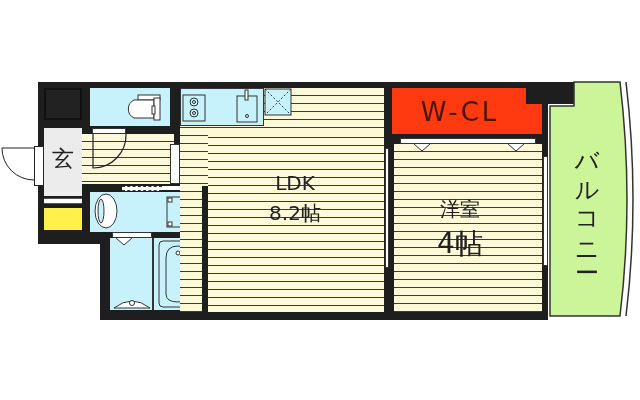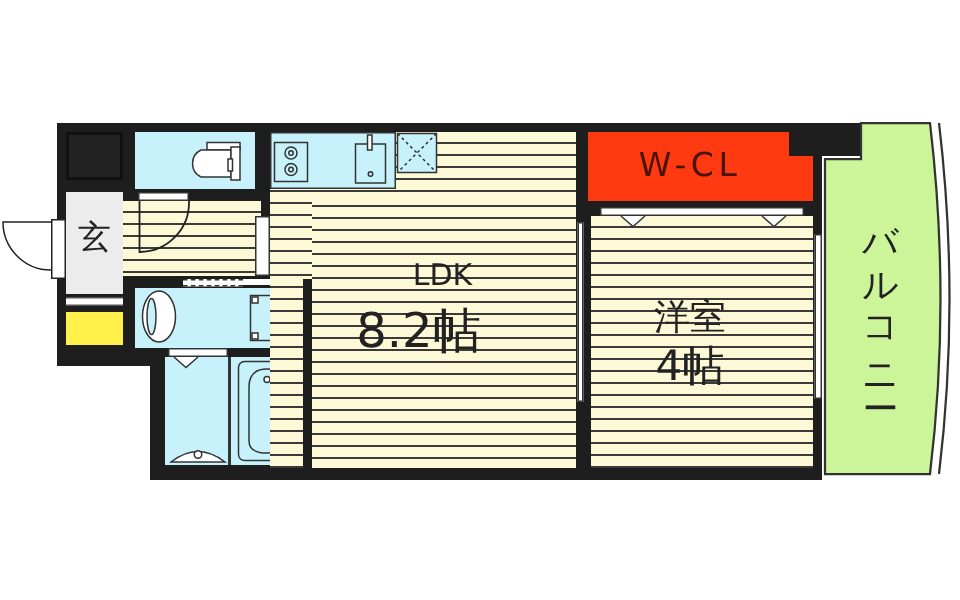--- a/index.html
+++ b/index.html
@@ -102,44 +102,44 @@
     <rect x="1" y="6" width="20" height="26" fill="#c8f2fb" stroke="#333"></rect>
     <rect x="9" y="0" width="3" height="10" fill="#fff" stroke="#333"></rect>
     <circle cx="11" cy="26" r="1.5" fill="none" stroke="#333"></circle>
   </svg>
 <svg style="left:264px;top:88px;" width="28" height="28">
     <rect x="1" y="1" width="26" height="26" fill="#c8f2fb" stroke="#333"></rect>
     <path d="M1 1 L27 27 M27 1 L1 27" stroke="#333" stroke-dasharray="2,2"></path>
   </svg>
 
 <div class="lbl" style="left:240px;top:172px;width:110px;font-size:20px;background:transparent;">LDK</div>
-<div class="lbl" style="left:220px;top:202px;width:118px;font-size:32px;">8.2帖</div>
+<div class="lbl" style="left:236px;top:202px;width:118px;font-size:20px;">8.2帖</div>
 
 <div class="abs wall" style="left:384px;top:88px;width:8px;height:224px;"></div>
 <div class="abs" style="left:385px;top:148px;width:4px;height:120px;background:#fff;border:1px solid #333;"></div>
 
 <div class="abs" style="left:392px;top:88px;width:150px;height:46px;background:#ff3a10;"></div>
 <div class="abs wall" style="left:526px;top:82px;width:48px;height:22px;"></div>
-<div class="lbl" style="left:410px;top:98px;width:100px;font-size:22px;color:#4a1408;letter-spacing:3px;">W-CL</div>
+<div class="lbl" style="left:410px;top:98px;width:100px;font-size:26px;color:#4a1408;letter-spacing:3px;">W-CL</div>
 <div class="abs" style="left:400px;top:138px;width:136px;height:6px;background:#fff;border:1px solid #333;"></div>
 <svg style="left:412px;top:144px;" width="20" height="10">
     <path d="M2 0 L10 7 L18 0" fill="#fff" stroke="#333"></path>
   </svg>
 <svg style="left:506px;top:144px;" width="20" height="10">
     <path d="M2 0 L10 7 L18 0" fill="#fff" stroke="#333"></path>
   </svg>
 
 <div class="abs floor" style="left:394px;top:144px;width:148px;height:168px;"></div>
 <svg style="left:412px;top:144px;" width="20" height="10">
     <path d="M2 0 L10 7 L18 0" fill="#fff" stroke="#333"></path>
   </svg>
 <svg style="left:506px;top:144px;" width="20" height="10">
     <path d="M2 0 L10 7 L18 0" fill="#fff" stroke="#333"></path>
   </svg>
-<div class="lbl" style="left:420px;top:198px;width:80px;font-size:24px;">洋室</div>
+<div class="lbl" style="left:420px;top:198px;width:80px;font-size:20px;">洋室</div>
 <div class="lbl" style="left:420px;top:228px;width:80px;font-size:28px;">4帖</div>
 
 <div class="abs" style="left:543px;top:156px;width:5px;height:110px;background:#fff;border:1px solid #333;"></div>
 
 <svg style="left:548px;top:80px;" width="92" height="240">
     <path d="M2 26 L26 26 L26 2 L72 2 Q86 120 72 236 L2 236 Z" fill="#ccf59a" stroke="#333" stroke-width="1.5"></path>
     <path d="M78 2 Q92 120 78 236" fill="none" stroke="#333" stroke-width="1.5"></path>
   </svg>
 <div class="lbl" style="left:570px;top:134px;width:30px;font-size:24px;writing-mode:vertical-rl;letter-spacing:4px;">バルコニー</div>
 

